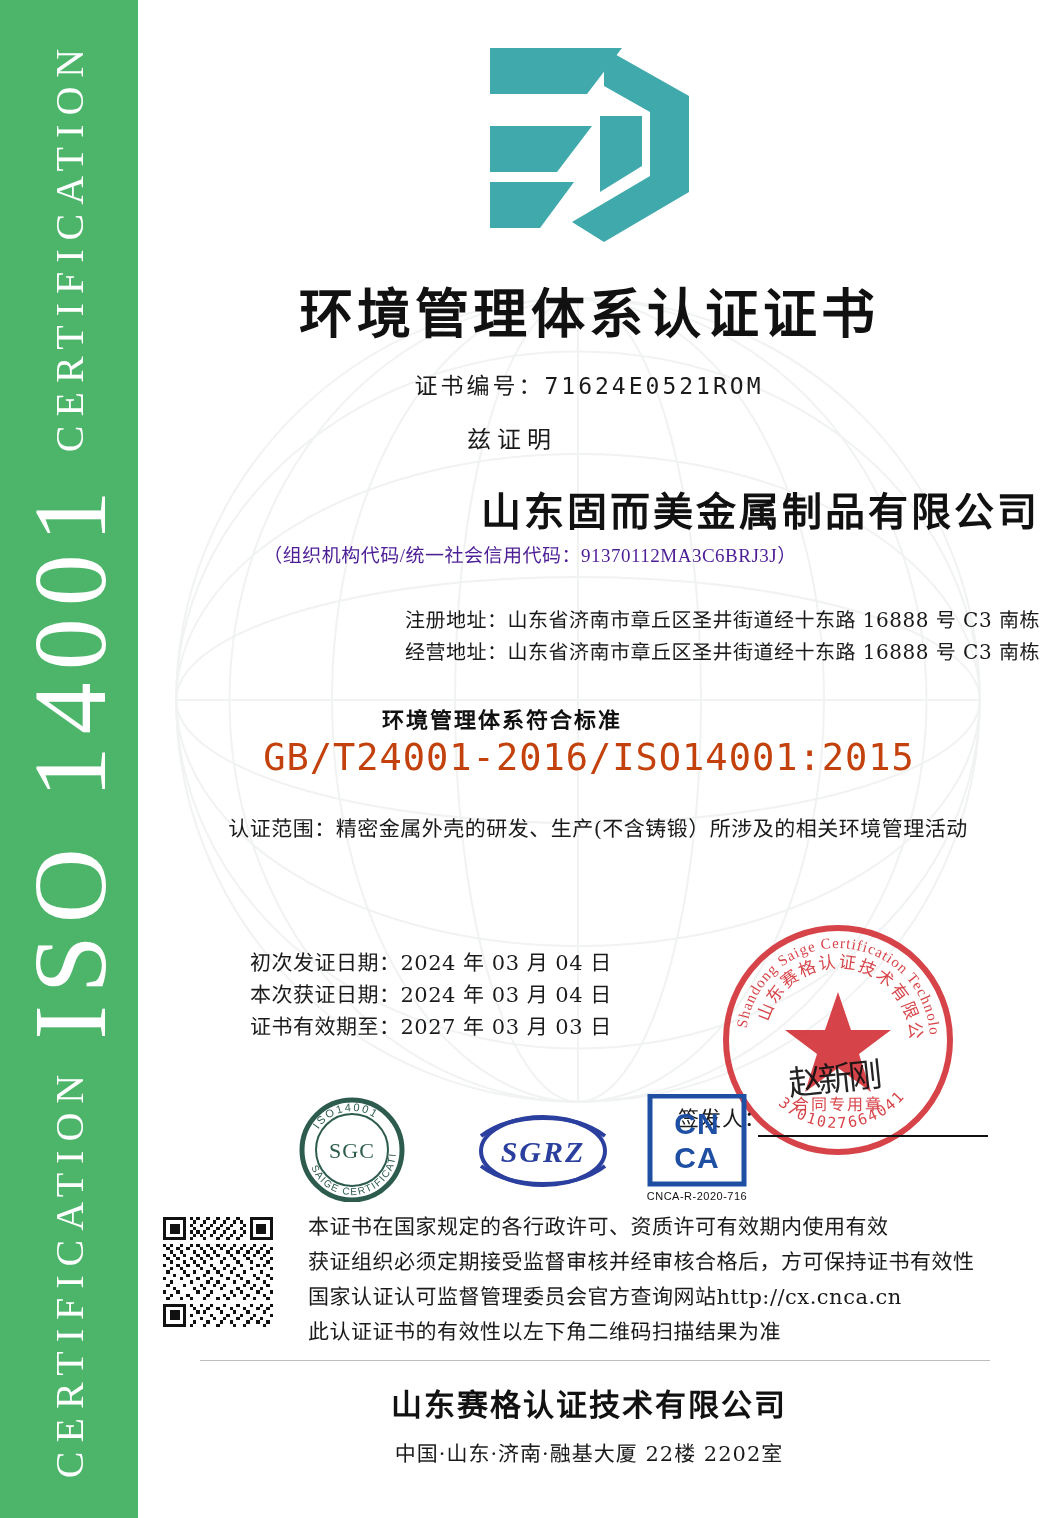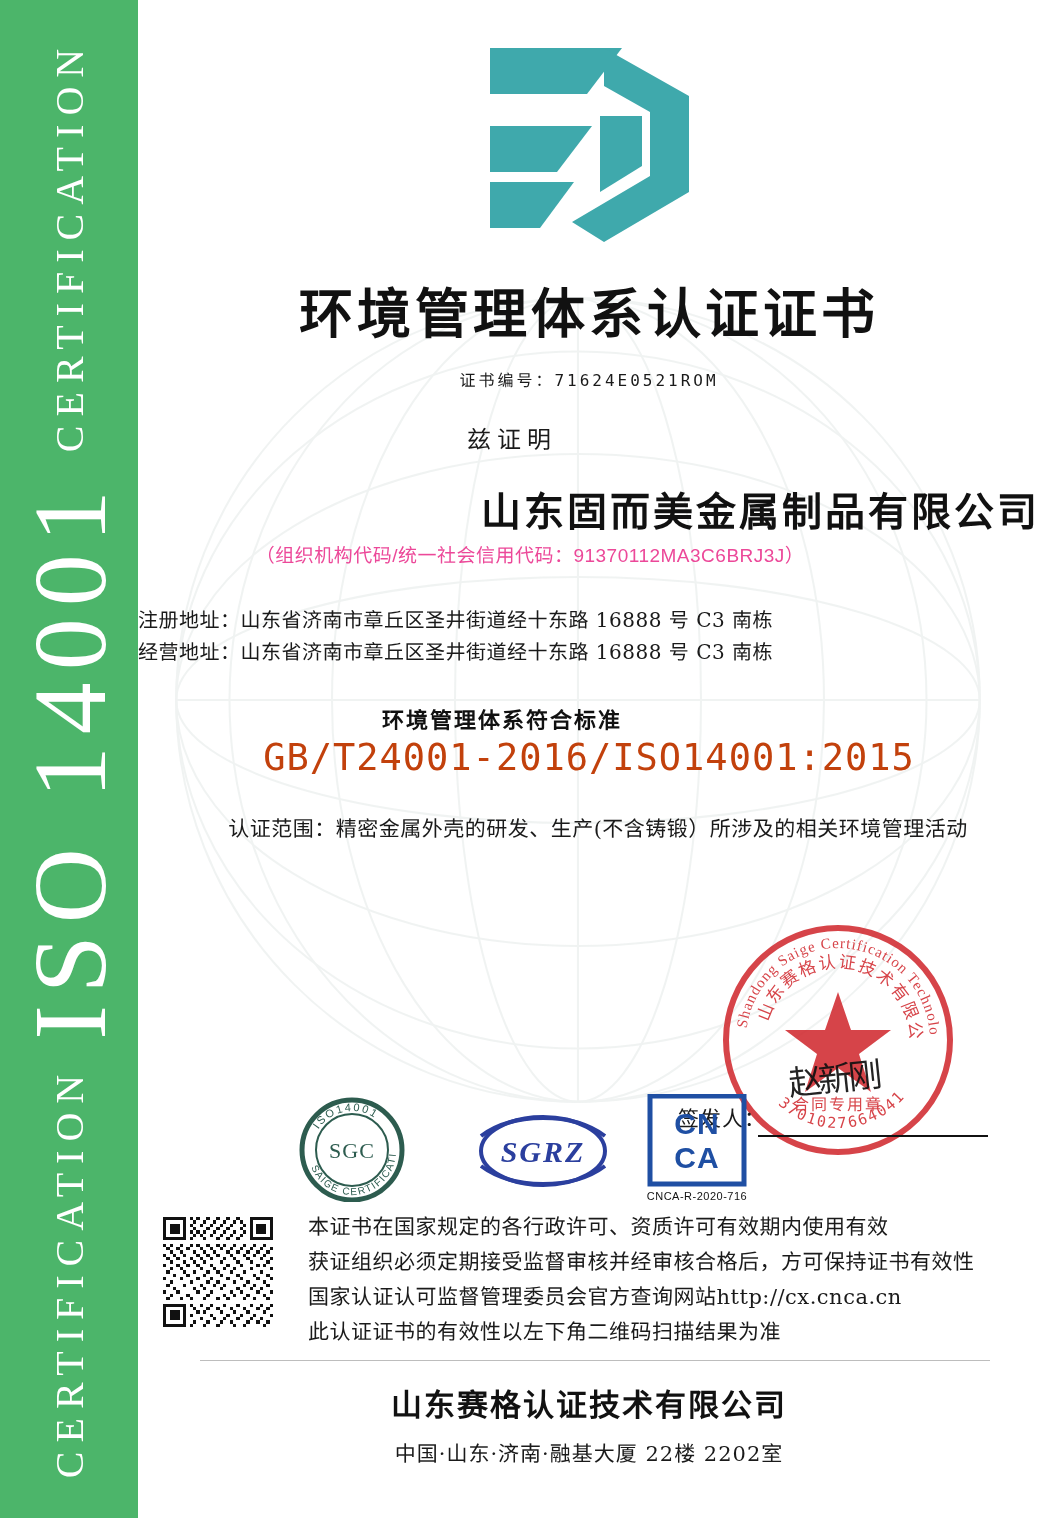--- a/index.html
+++ b/index.html
@@ -102,21 +102,21 @@
     color: #111111;
     font-family: "DejaVu Serif", "Liberation Serif", serif;
   }
 
   .cert-no {
     position: absolute;
     left: 0;
     top: 355px;
     width: 902px;
     text-align: center;
-    font-size: 16px;
+    font-size: 23px;
     letter-spacing: 3px;
     color: #1a1a1a;
     font-family: "DejaVu Sans Mono", monospace;
   }
 
   .hereby {
     position: absolute;
     left: 0;
     top: 408px;
     width: 748px;
@@ -141,30 +141,30 @@
   }
 
   .credit-code {
     position: absolute;
     left: 0;
     top: 528px;
     width: 784px;
     text-align: center;
     font-size: 19px;
     letter-spacing: 0.5px;
-    color: #ec4899;
-    font-family: Liberation Sans, sans-serif;
+    color: #4c1d95;
+    font-family: Liberation Serif, serif;
   }
 
   .addr-block {
     position: absolute;
     left: 0;
     top: 592px;
     width: 902px;
-    text-align: left;
+    text-align: right;
     color: #1a1a1a;
     font-size: 20px;
     line-height: 32px;
     letter-spacing: 0.5px;
     font-family: "DejaVu Serif", "Liberation Serif", serif;
   }
 
   .std-label {
     position: absolute;
     left: 0;
@@ -372,20 +372,25 @@
     <div class="addr-block">
       <div>注册地址：山东省济南市章丘区圣井街道经十东路 16888 号 C3 南栋</div>
       <div>经营地址：山东省济南市章丘区圣井街道经十东路 16888 号 C3 南栋</div>
     </div>
 
     <div class="std-label">环境管理体系符合标准</div>
     <div class="std-value">GB/T24001-2016/ISO14001:2015</div>
 
     <div class="scope">认证范围：精密金属外壳的研发、生产(不含铸锻）所涉及的相关环境管理活动</div>
 
+    <div class="dates">
+      <div>初次发证日期：2024 年 03 月 04 日</div>
+      <div>本次获证日期：2024 年 03 月 04 日</div>
+      <div>证书有效期至：2027 年 03 月 03 日</div>
+    </div>
 
     <svg class="seal" viewBox="0 0 240 240" aria-hidden="true">
       <defs>
         <path id="arcOuter" d="M 28,120 A 92,92 0 0 1 212,120"></path>
         <path id="arcInner" d="M 48,120 A 72,72 0 0 1 192,120"></path>
         <path id="arcBottom" d="M 32,120 A 88,88 0 0 0 208,120"></path>
       </defs>
       <g opacity="0.85">
         <circle cx="120" cy="120" r="112" fill="none" stroke="#d0242a" stroke-width="6"></circle>
         <polygon fill="#d0242a" points="120,72 133,110 173,110 141,134 153,172 120,148 87,172 99,134 67,110 107,110"></polygon>

